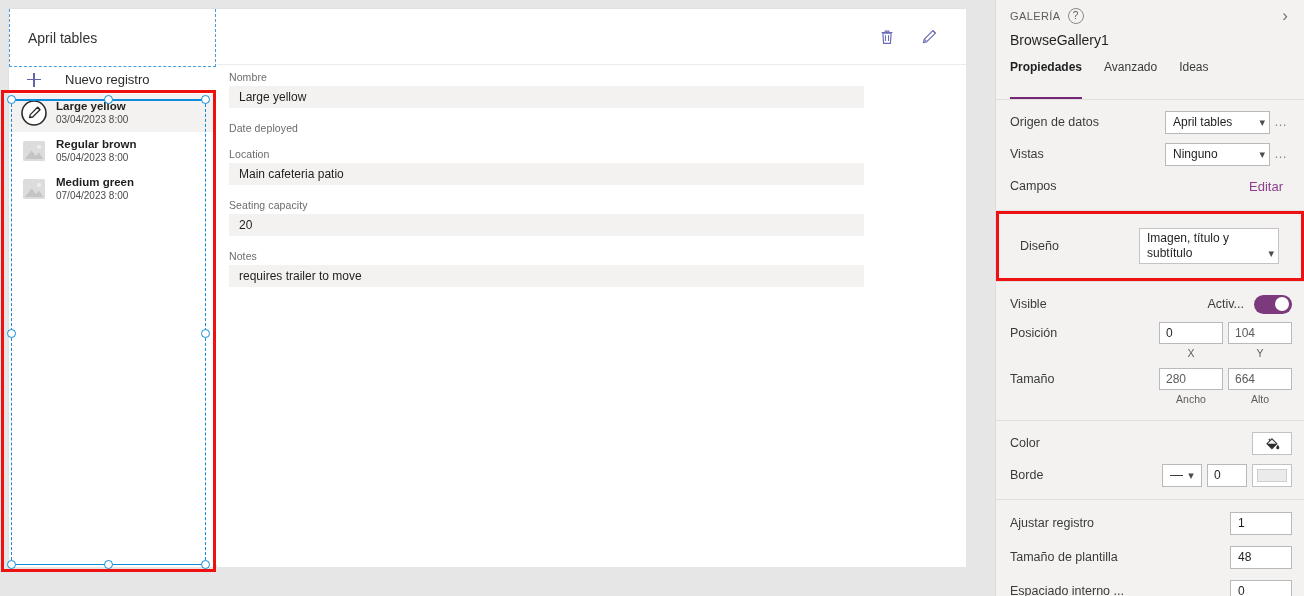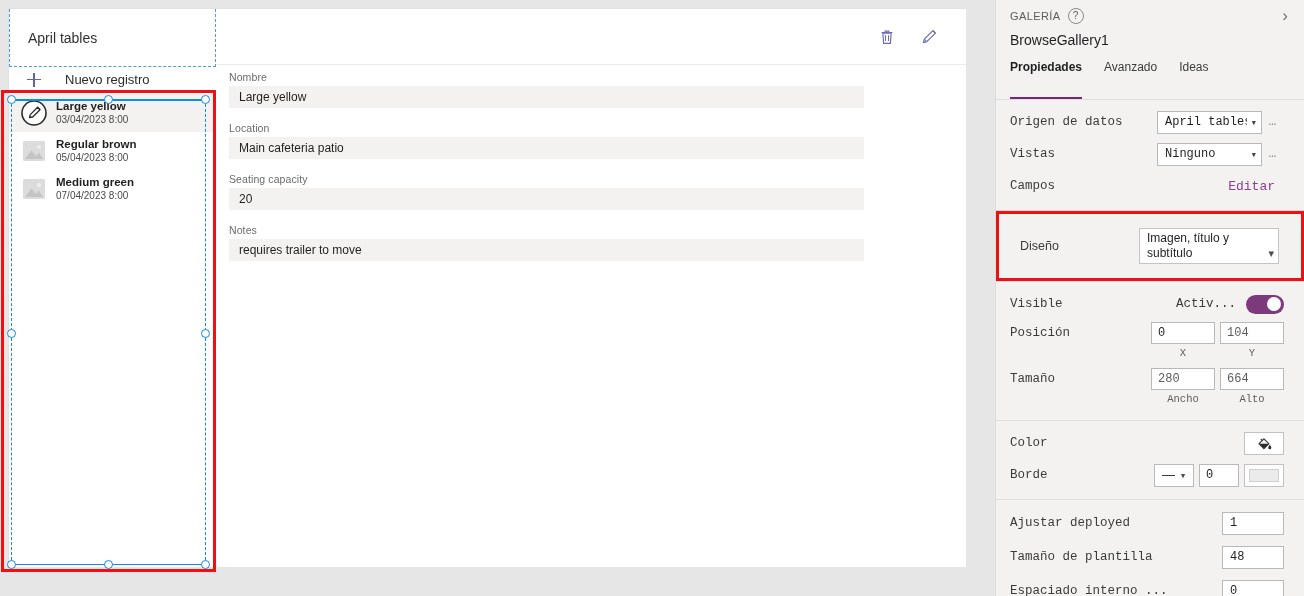--- a/index.html
+++ b/index.html
@@ -286,21 +286,21 @@
     margin-right: 22px;
     cursor: pointer;
     border-bottom: 2px solid transparent;
   }
   .panel-tab.active {
     font-weight: bold;
     color: #1f1f1f;
     border-bottom: 2px solid #742774;
   }
 
-  .prop-section { padding: 6px 8px 8px 0; font-family: Liberation Mono, monospace; }
+  .prop-section { padding: 6px 0 8px 0; }
   .prop-divider { height: 1px; background: #e1dfdd; margin: 0 0 0 0; }
   .prop-row {
     display: flex;
     align-items: center;
     height: 32px;
     padding: 0 12px 0 14px;
   }
   .prop-label {
     font-size: 12.5px;
     color: #3b3b3b;
@@ -559,20 +559,21 @@
       </div>
 
       <div id="form-fields">
 
         <div class="field-group">
           <div class="field-label">Nombre</div>
           <div class="field-value">Large yellow</div>
         </div>
 
         <div class="field-group">
+          <div class="field-label">Date deployed</div>
         </div>
 
         <div class="field-group">
           <div class="field-label">Location</div>
           <div class="field-value">Main cafeteria patio</div>
         </div>
 
         <div class="field-group">
           <div class="field-label">Seating capacity</div>
           <div class="field-value">20</div>
@@ -722,21 +723,21 @@
         <span class="inner"></span>
       </span>
     </div>
   </div>
 
   <div class="prop-divider"></div>
 
   <div class="prop-section">
 
     <div class="tail-row">
-      <span class="tail-label">Ajustar deployed</span>
+      <span class="tail-label">Ajustar registro</span>
       <span class="tail-input">1</span>
     </div>
 
     <div class="tail-row">
       <span class="tail-label">Tamaño de plantilla</span>
       <span class="tail-input">48</span>
     </div>
 
     <div class="tail-row">
       <span class="tail-label">Espaciado interno ...</span>

